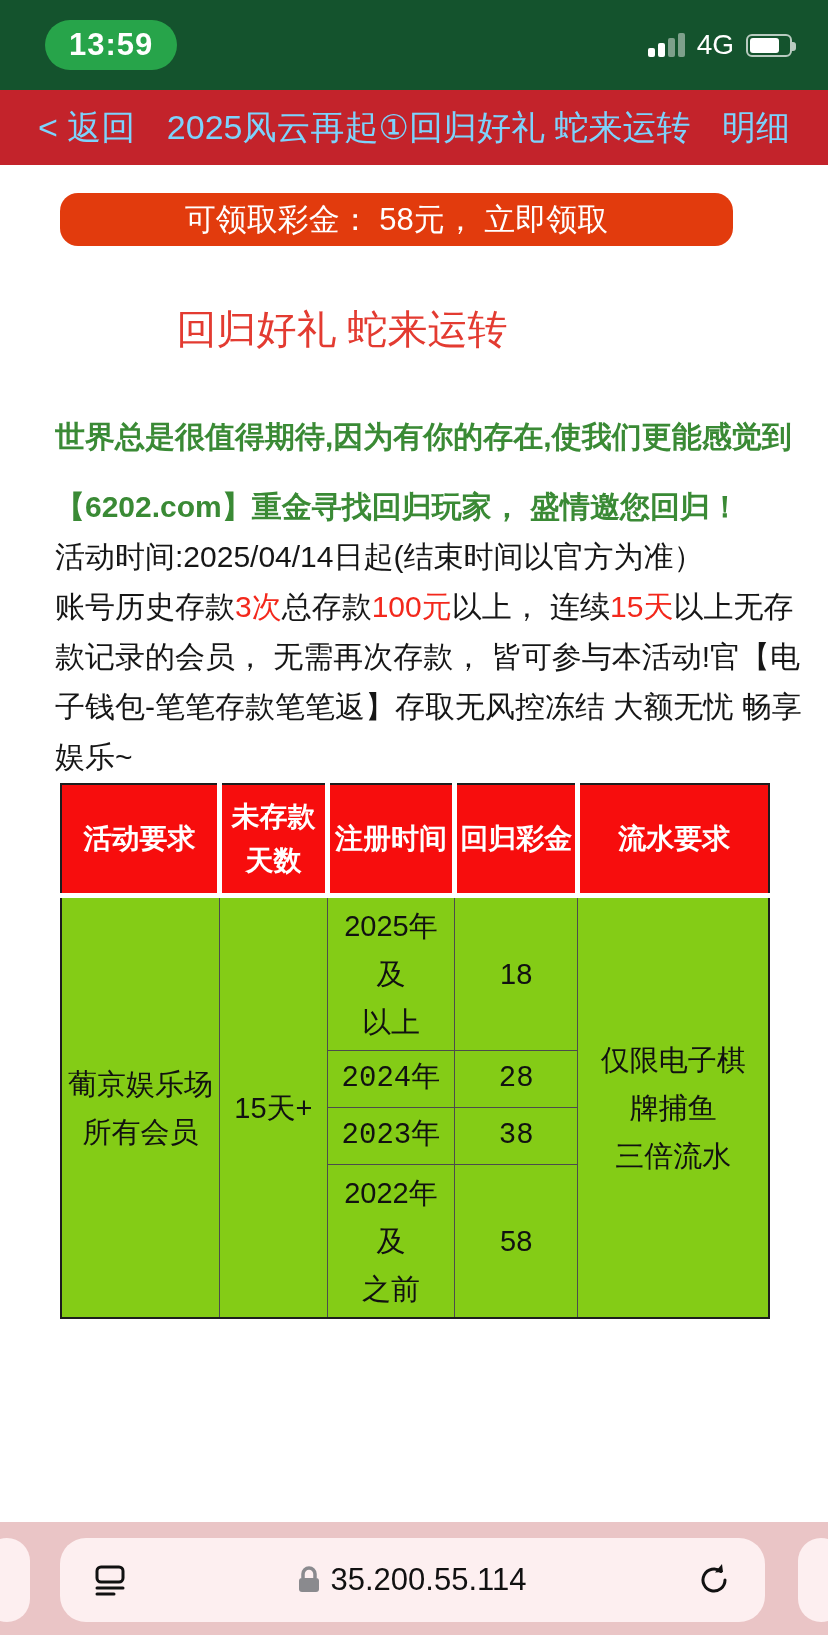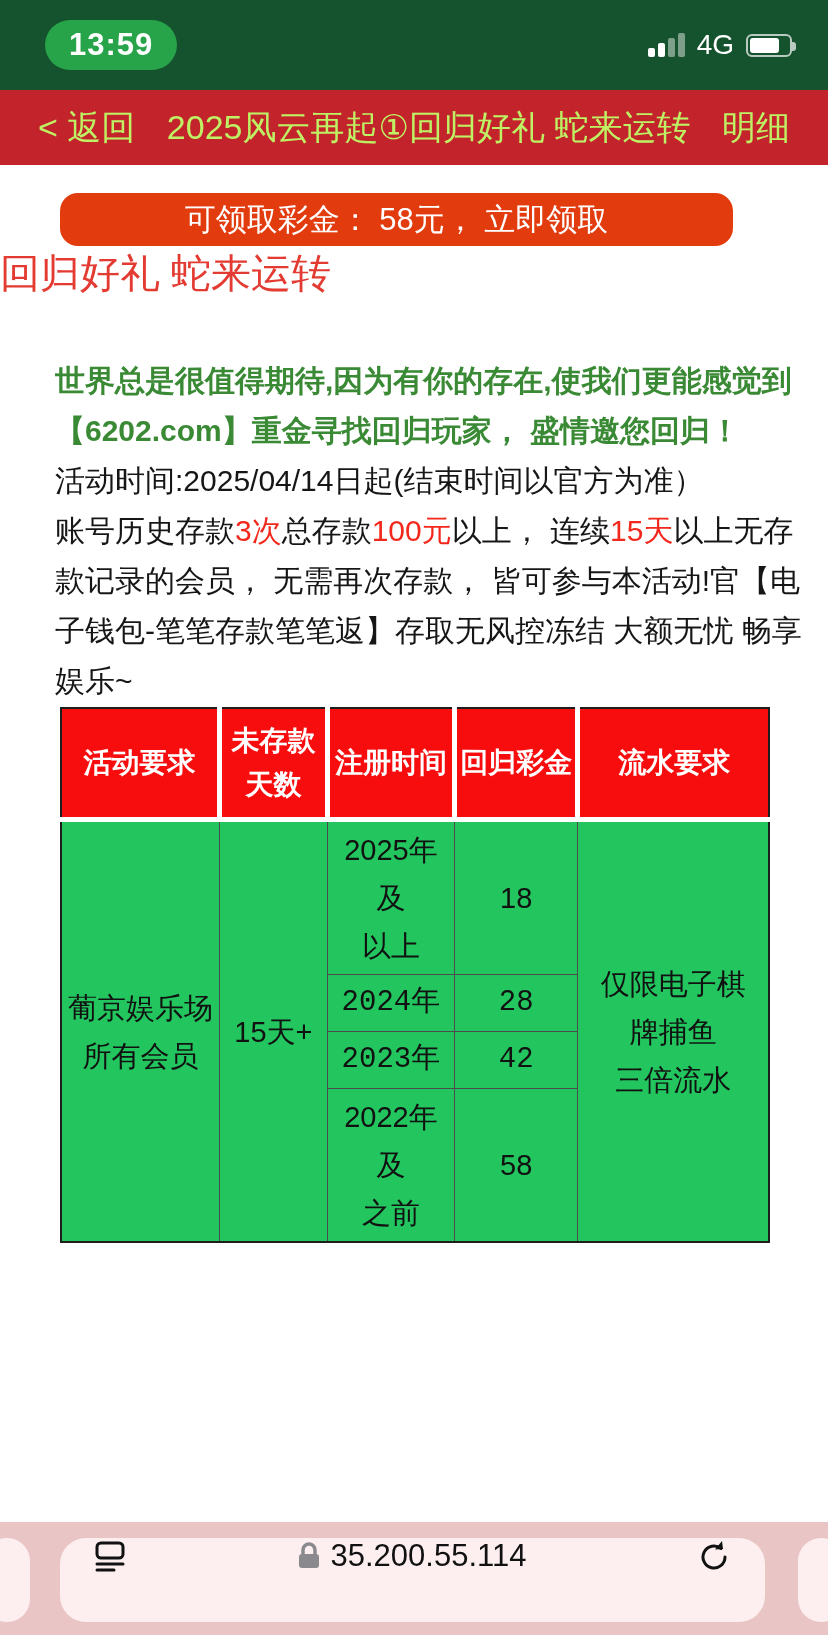--- a/index.html
+++ b/index.html
@@ -24,68 +24,68 @@
   .sig i:nth-child(1){height:9px;} .sig i:nth-child(2){height:14px;}
   .sig i:nth-child(3){height:19px;background:rgba(255,255,255,.45);}
   .sig i:nth-child(4){height:24px;background:rgba(255,255,255,.45);}
   .net-label { color:#fff; font-size:28px; }
   .battery { position:relative; width:46px; height:23px; border:2px solid rgba(255,255,255,.7); border-radius:6px; }
   .battery .fill { position:absolute; left:2px; top:2px; bottom:2px; width:68%; background:#fff; border-radius:3px; }
   .battery .nub { position:absolute; right:-6px; top:6px; width:4px; height:9px; background:rgba(255,255,255,.7); border-radius:0 3px 3px 0; }
   
   .nav-bar {
     position:absolute; top:90px; left:0; width:828px; height:75px;
-    background:#c3232b; color:#bef264; display:flex; align-items:center;
+    background:#c3232b; color:#7dd3fc; display:flex; align-items:center;
     padding:0 38px; font-size:34px;
   }
   .nav-back { white-space:nowrap; cursor:pointer; }
   .nav-title { flex:1; text-align:center; white-space:nowrap; overflow:hidden; }
   .nav-details { white-space:nowrap; cursor:pointer; }
   
   .content { position:absolute; top:165px; left:0; width:684px; height:1357px; background:#fff; }
   .claim-button {
     display:block; margin:28px 95px 0 60px; width:673px; height:53px; border:none;
     background:#e23b0d; color:#fff; font-size:31px; border-radius:18px;
     font-family:inherit; cursor:pointer; text-align:center; line-height:53px;
   }
   .page-heading {
-    text-align:left; color:#e33b31; font-size:40px; font-weight:normal;
+    margin-top:56px; text-align:center; color:#e33b31; font-size:40px; font-weight:normal;
   }
   .promo { margin-top:55px; padding:0 38px 0 55px; font-size:30px; line-height:50px; color:#161616; }
   .promo .line { white-space:nowrap; }
-  .promo .green { color:#3a8a35; font-weight:bold; }
+  .promo .green { color:#3a8a35; font-weight:bold;margin-top:20px; }
   .promo .red { color:#f3281c; }
   
   table.promo-table {
     margin:1px 0 0 60px; width:710px; border-collapse:collapse;
     border:2px solid #1d1d1d; table-layout:fixed; text-align:center;
   }
   .promo-table th {
     background:#f70d0d; color:#fff; font-size:28px; font-weight:bold;
     padding:10px 1px; line-height:44px;
   }
   .promo-table th + th { border-left:5px solid #fff; }
   .promo-table thead tr { border-bottom:5px solid #fff;margin-top:9px; }
   .promo-table th { height:105px; vertical-align:middle; }
   .promo-table td {
     border:1px solid #4c4c4c; font-size:29px; color:#111;
-    vertical-align:middle; padding:4px 2px; line-height:48px; background:#22c55e;
+    vertical-align:middle; padding:4px 2px; line-height:48px; background:#84cc16;
   }
   .r-tall td { height:108px; } .r-mid td { height:55px;font-family:Liberation Mono, monospace; }
   
   .safari-bar {
     position:absolute; left:0; top:1522px; width:828px; height:113px; background:#eac5c6;
   }
   .addr-stub {
     position:absolute; top:16px; width:46px; height:84px; background:#fdeff0; border-radius:26px;
   }
   .stub-left { left:-16px; } .stub-right { right:-16px; }
   .addr-pill {
     position:absolute; left:60px; top:16px; width:705px; height:84px;
-    background:#fdeff0; border-radius:26px; display:flex; align-items:flex-start;
+    background:#fdeff0; border-radius:26px; display:flex; align-items:center;
     padding:0 32px;
   }
   .addr-center { flex:1; display:flex; align-items:center; justify-content:center; gap:10px; }
   .url-text { font-size:31px; color:#111; }
   .icon-btn { display:flex; align-items:center; justify-content:center; cursor:pointer; }
 </style>
 </head>
 <body>
 
 <div class="status-bar">
@@ -149,21 +149,21 @@
           <td>2025年及<br>以上</td>
           <td>18</td>
           <td rowspan="4">仅限电子棋<br>牌捕鱼<br>三倍流水</td>
         </tr>
         <tr class="r-mid">
           <td>2024年</td>
           <td>28</td>
         </tr>
         <tr class="r-mid">
           <td>2023年</td>
-          <td>42</td>
+          <td>38</td>
         </tr>
         <tr class="r-tall">
           <td>2022年及<br>之前</td>
           <td>58</td>
         </tr>
       </tbody>
   </table>
 </div>
 
 <div class="safari-bar">

